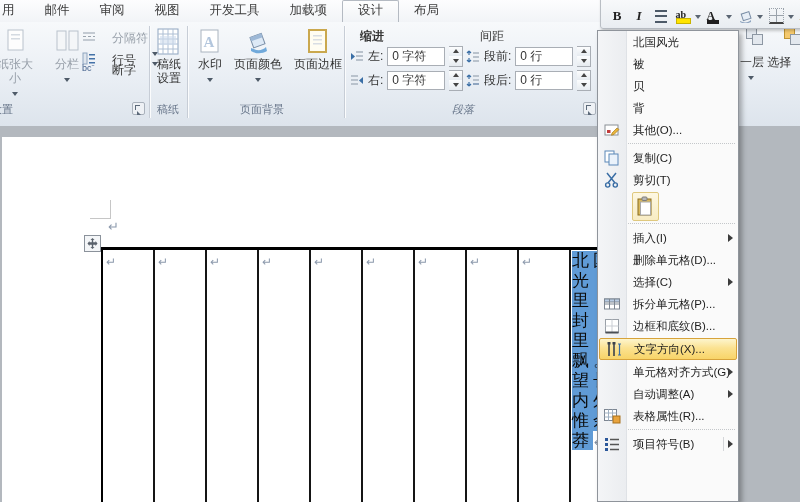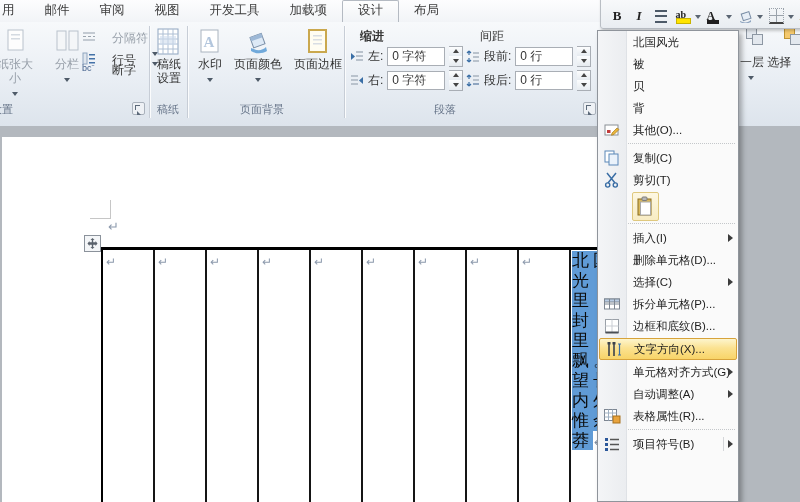--- a/index.html
+++ b/index.html
@@ -286,21 +286,21 @@
             <rect x="7" y="9" width="6" height="2" fill="#8fa5c0"></rect>
           </svg>
       </span>
       <span>段后:</span>
       <span class="pinput">0 行</span>
       <span class="spin">
           <i class="up"></i>
           <i class="dn"></i>
         </span>
     </div>
-    <span class="glabel" style="left:434px;">段落</span>
+    <span class="glabel" style="left:452px;font-style:italic;">段落</span>
     <span class="launcher" style="left:583px;"></span>
 
     <span class="sq" style="left:746px;top:6px;"></span>
     <span class="sq" style="left:752px;top:12px;"></span>
     <span class="sq gold" style="left:784px;top:6px;"></span>
     <span class="sq" style="left:790px;top:12px;"></span>
     <div class="arrfrag" style="left:740px;top:32px;width:60px;overflow:hidden;">一层 选择</div>
     <span class="sdd" style="position:absolute;left:748px;top:54px;width:0;height:0;border-left:3px solid transparent;border-right:3px solid transparent;border-top:4px solid #4e5a68;"></span>
   </div>
 

